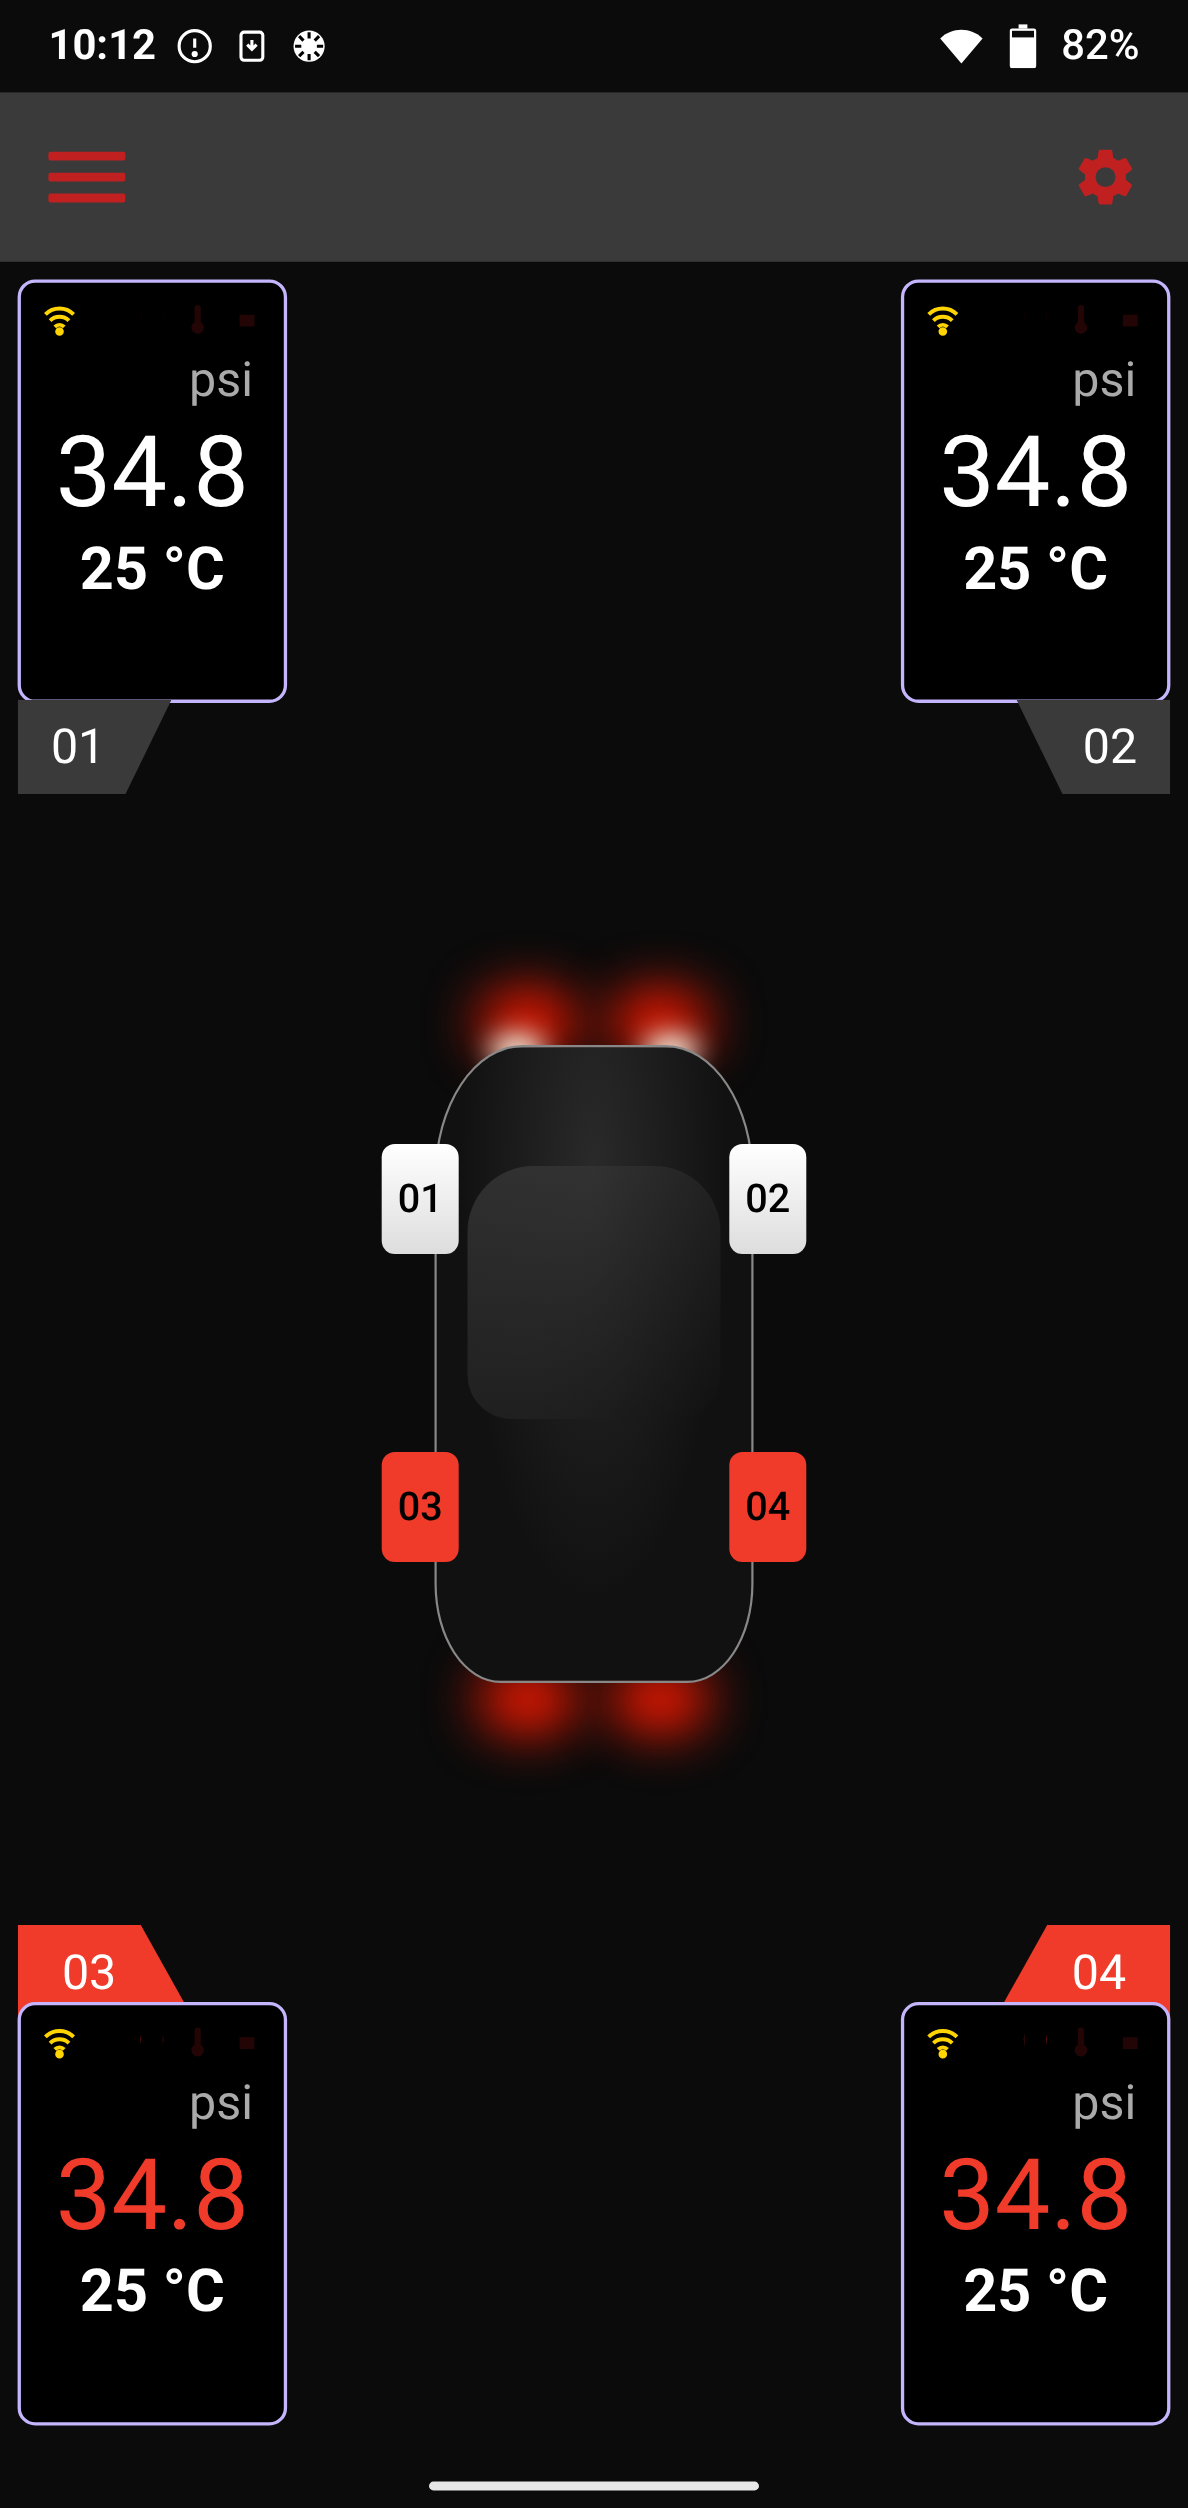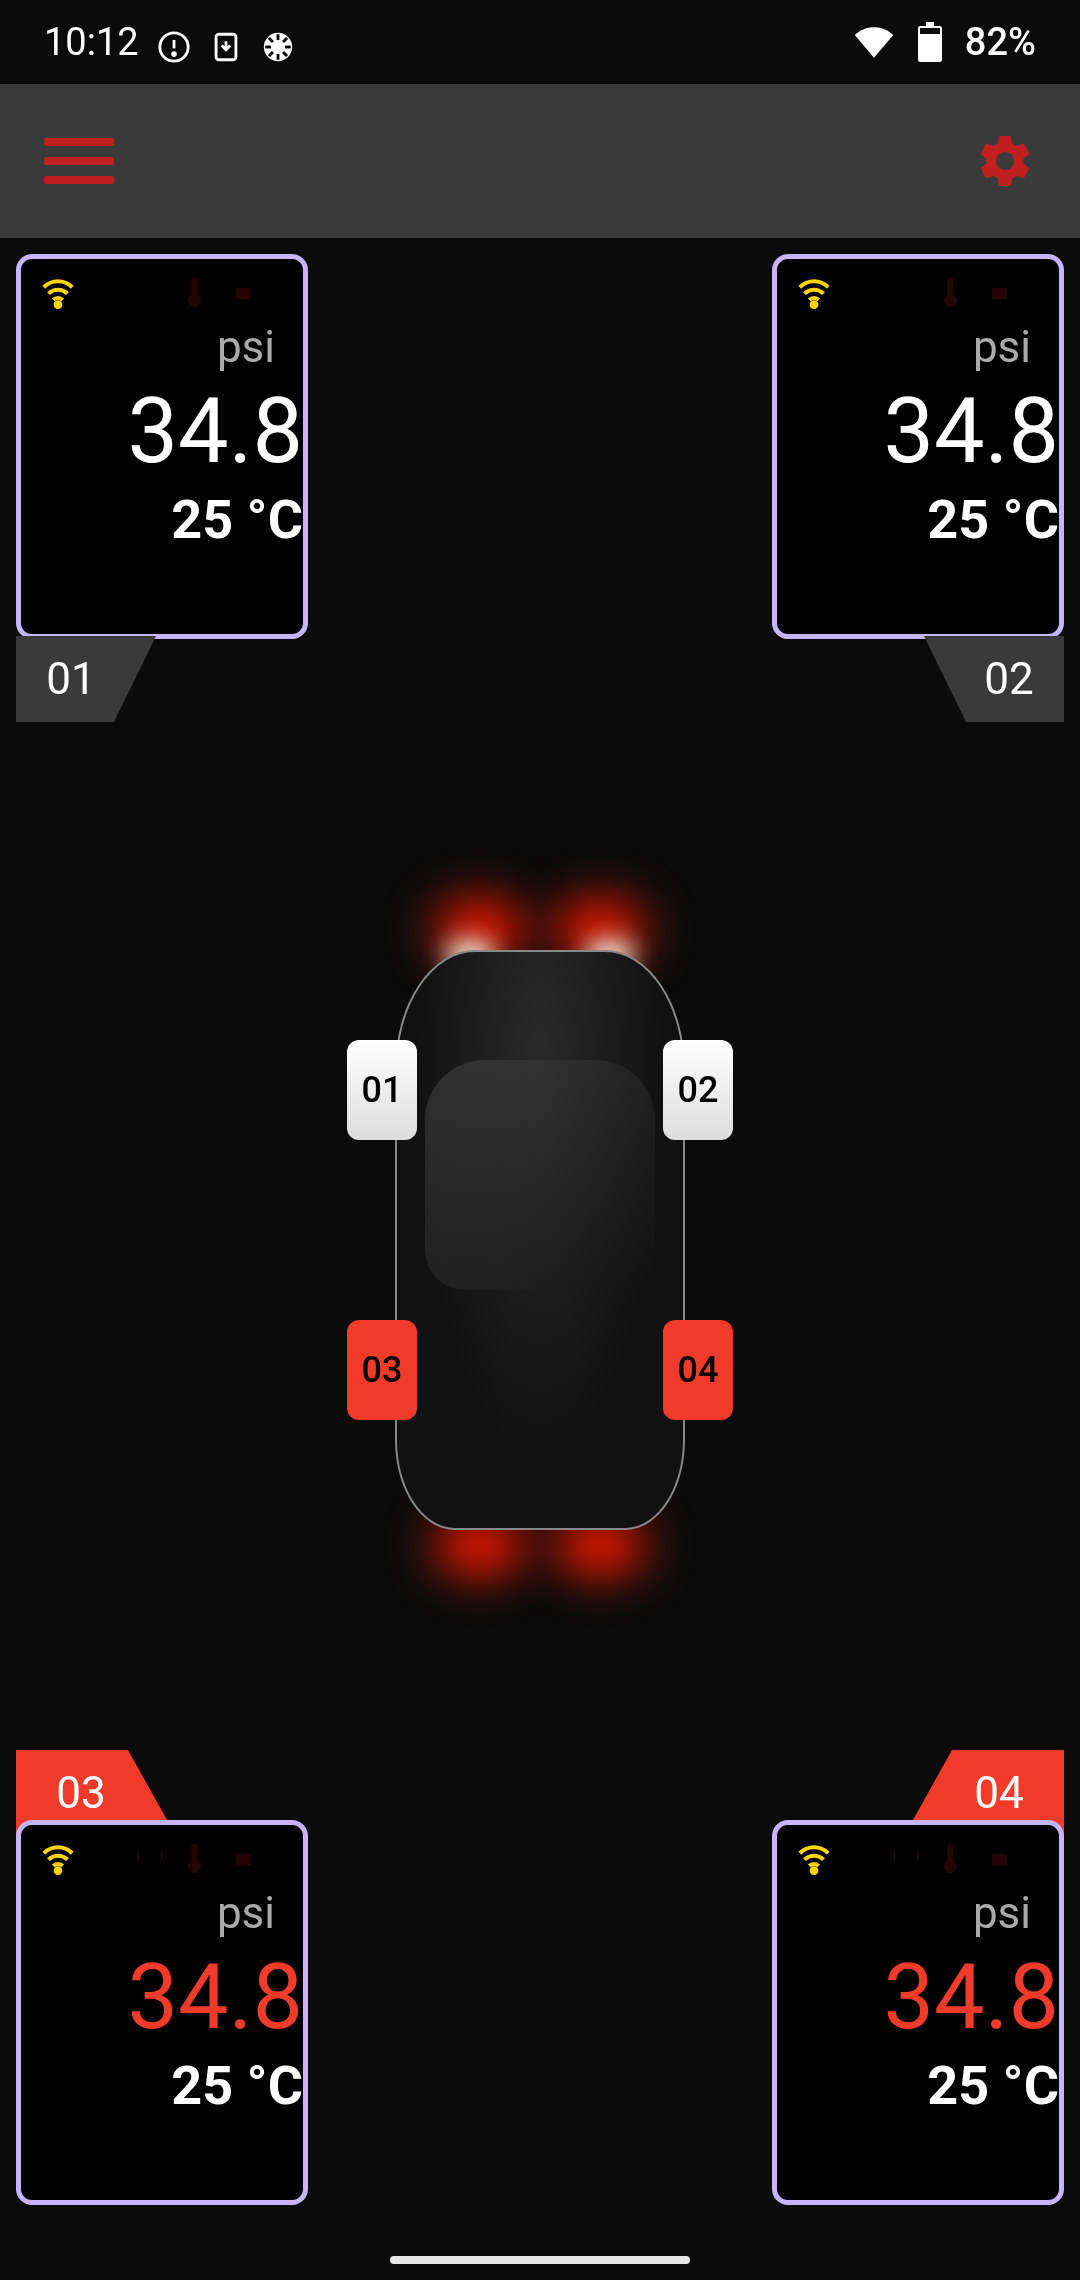--- a/index.html
+++ b/index.html
@@ -1,32 +1,32 @@
 <!DOCTYPE html>
 <html><head>
 <meta charset="utf-8">
 <style>
   * { margin:0; padding:0; box-sizing:border-box; }
   html,body { width:1080px; height:2280px; background:#0B0B0B; font-family:Roboto, Arial, sans-serif; overflow:hidden; }
 
   
   .status-bar { position:absolute; top:0; left:0; right:0; height:84px; display:flex; align-items:center; justify-content:space-between; padding:0 44px; color:#fff; }
-  .status-left { display:flex; align-items:flex-end; gap:18px; font-size:38px; font-weight:400; }
+  .status-left { display:flex; align-items:center; gap:18px; font-size:38px; font-weight:700; }
   .status-right { display:flex; align-items:center; gap:20px; font-size:38px; font-weight:500; }
   .small-icon { width:34px; height:34px; }
 
   
   .app-bar { position:absolute; top:84px; left:0; right:0; height:154px; background:#3a3a3a; display:flex; align-items:center; justify-content:space-between; padding:0 44px; }
   .hamburger { width:70px; height:46px; display:flex; flex-direction:column; justify-content:space-between; cursor:pointer; }
   .hamburger div { height:8px; background:#C02020; border-radius:2px; }
   .app-title { color:#fff; font-size:58px; font-weight:400; }
   .gear { width:62px; height:62px; color:#C02020; cursor:pointer; }
 
   
-  .card { position:absolute; width:292px; height:385px; background:#000; border:5px solid #c4b5fd; border-radius:16px; display:flex; flex-direction:column; align-items:flex-end; }
+  .card { position:absolute; width:245px; height:385px; background:#000; border:3px solid #c4b5fd; border-radius:16px; display:flex; flex-direction:column; align-items:center; }
   .card .icon-row { display:flex; align-items:center; gap:8px; margin-top:14px; padding:0 18px; width:100%; }
   .card .icon-row .wifi { width:38px; height:38px; }
   .card .icon-row .dim  { opacity:0.18; width:38px; height:38px; fill:#C02020; }
   .card .icon-row .warn-on { fill:#C02020; opacity:1; }
   .card .unit { color:#aaa; font-size:44px; align-self:flex-end; margin-right:28px; margin-top:10px; }
   .card .pressure { font-size:90px; font-weight:400; margin-top:6px; }
   .card .temp { font-size:54px; font-weight:700; margin-top:4px; }
   .white { color:#fff; }
   .red   { color:#F03A2A; }
 

